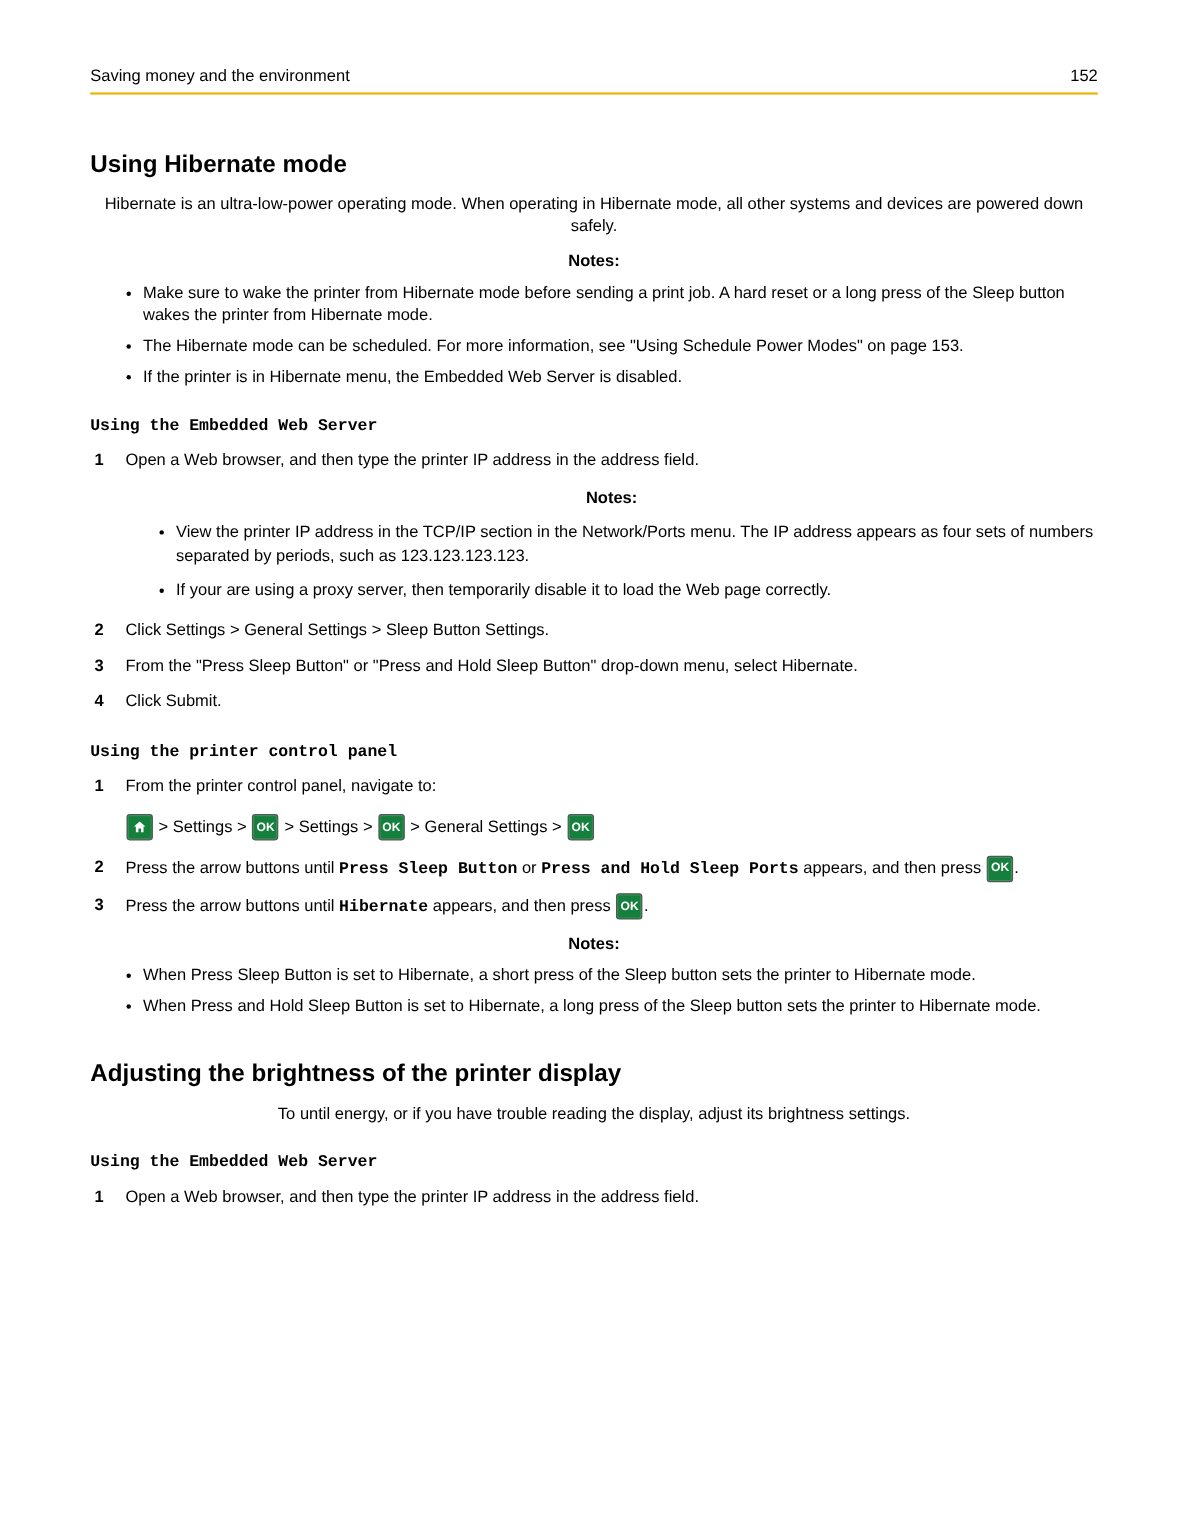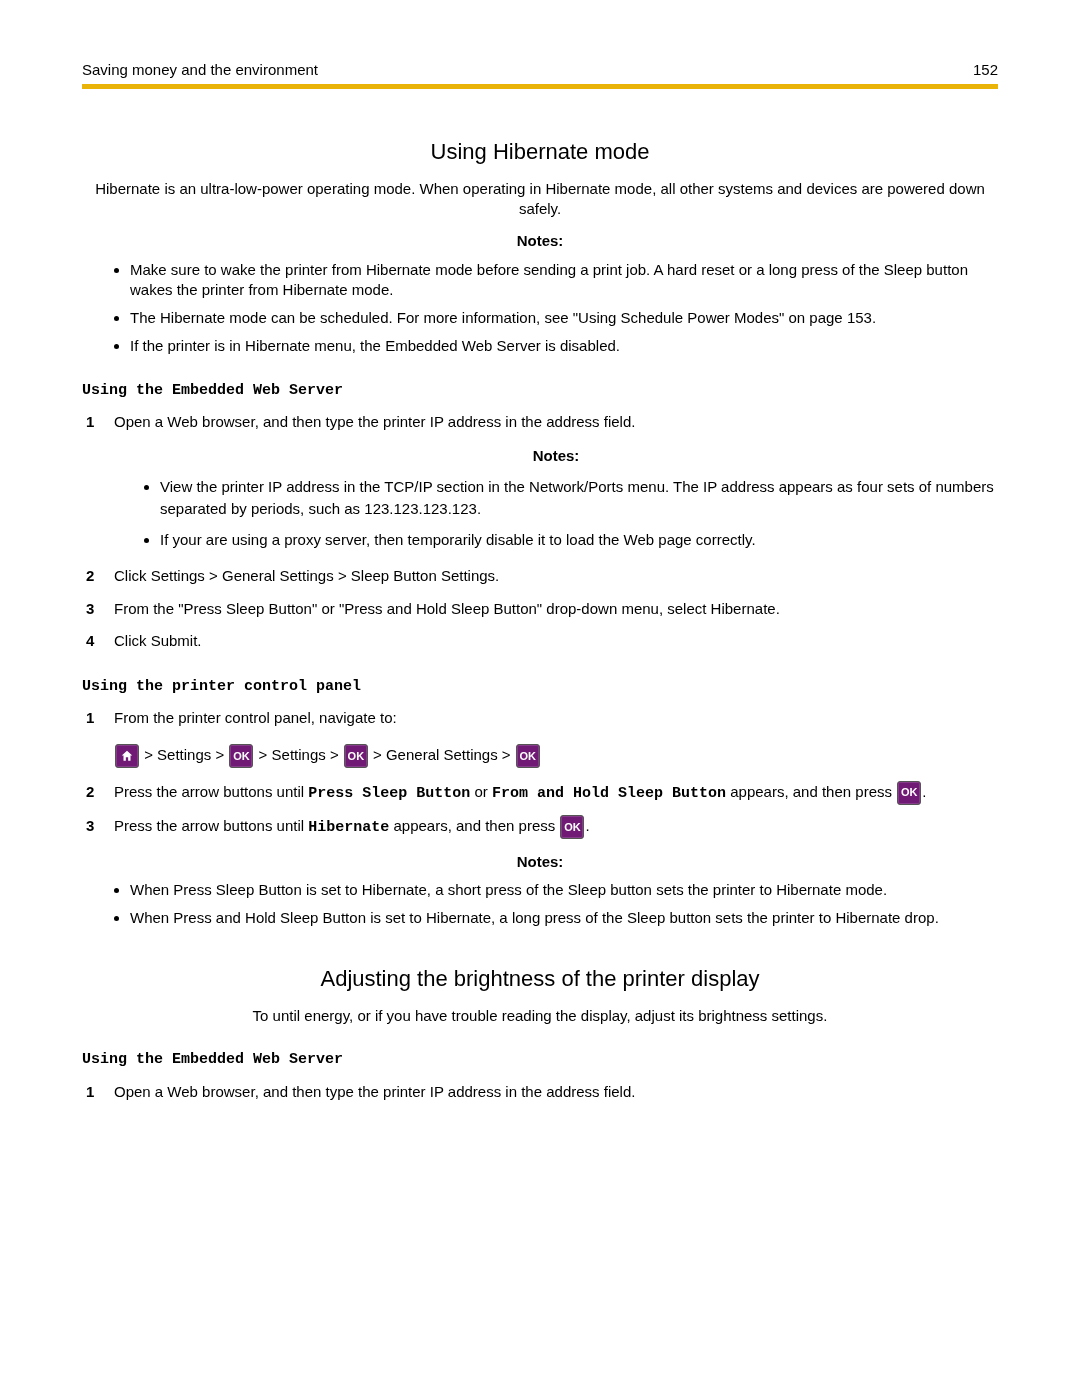--- a/index.html
+++ b/index.html
@@ -6,30 +6,29 @@
     font-family: "Segoe UI", "Helvetica Neue", Arial, sans-serif;
     font-size: 15px;
     color: #000;
     margin: 0;
     padding: 60px 82px 80px 82px;
     line-height: 1.35;
   }
   .header-row {
     display: flex;
     justify-content: space-between;
-    border-bottom: 5px solid #eab308;
+    border-bottom: 2px solid #eab308;
     padding-bottom: 4px;
     margin-bottom: 48px;
     font-size: 15px;
   }
   h1.section {
     font-size: 22px;
-    font-weight: normal;
+    font-weight: bold;
     margin: 36px 0 12px 0;
-    text-align: center;
   }
   h2.sub {
     font-size: 15px;
     font-weight: bold;
     margin: 24px 0 10px 0;
     font-family: Liberation Mono, monospace;
   }
   p { margin: 6px 0 12px 0; text-align: center; }
   .notes-label { font-weight: bold; margin-top:12px; margin-bottom:8px;}
   ul.bullets {
@@ -67,21 +66,21 @@
   .nested-notes ul { padding-left: 46px; }
   b { font-weight: normal; }
   .mono { font-family: "Courier New", monospace; font-weight: bold; }
   
   .btn {
     display: inline-flex;
     align-items: center;
     justify-content: center;
     width: 22px;
     height: 22px;
-    background: #701a75;
+    background: #15803d;
     border: 1px solid #555;
     border-radius: 3px;
     color: #fff;
     font-size: 11px;
     font-weight: bold;
     vertical-align: middle;
     margin: 0 1px;
     box-shadow: inset 0 0 0 1px rgba(255,255,255,0.15);
   }
   .btn svg { width:14px; height:14px; fill:#fff; }
@@ -140,33 +139,33 @@
         </span>
       <span> &gt; </span><b>Settings</b><span> &gt; </span>
       <span class="btn">OK</span>
       <span> &gt; </span><b>Settings</b><span> &gt; </span>
       <span class="btn">OK</span>
       <span> &gt; </span><b>General Settings</b><span> &gt; </span>
       <span class="btn">OK</span>
     </div>
   </li>
   <li>
-    <span>Press the arrow buttons until </span><span class="mono">Press Sleep Button</span><span> or </span><span class="mono">From and Hold Sleep Button</span><span> appears, and then press </span>
+    <span>Press the arrow buttons until </span><span class="mono">Press Sleep Button</span><span> or </span><span class="mono">Press and Hold Sleep Ports</span><span> appears, and then press </span>
     <span class="btn">OK</span><span>.</span>
   </li>
   <li>
     <span>Press the arrow buttons until </span><span class="mono">Hibernate</span><span> appears, and then press </span>
     <span class="btn">OK</span><span>.</span>
   </li>
 </ol>
 
 <p class="notes-label">Notes:</p>
 <ul class="bullets">
   <li>When Press Sleep Button is set to Hibernate, a short press of the Sleep button sets the printer to Hibernate mode.</li>
-  <li>When Press and Hold Sleep Button is set to Hibernate, a long press of the Sleep button sets the printer to Hibernate drop.</li>
+  <li>When Press and Hold Sleep Button is set to Hibernate, a long press of the Sleep button sets the printer to Hibernate mode.</li>
 </ul>
 
 <h1 class="section">Adjusting the brightness of the printer display</h1>
 <p>To until energy, or if you have trouble reading the display, adjust its brightness settings.</p>
 
 <h2 class="sub">Using the Embedded Web Server</h2>
 <ol class="steps">
   <li>
     <span>Open a Web browser, and then type the printer IP address in the address field.</span>
   </li>

